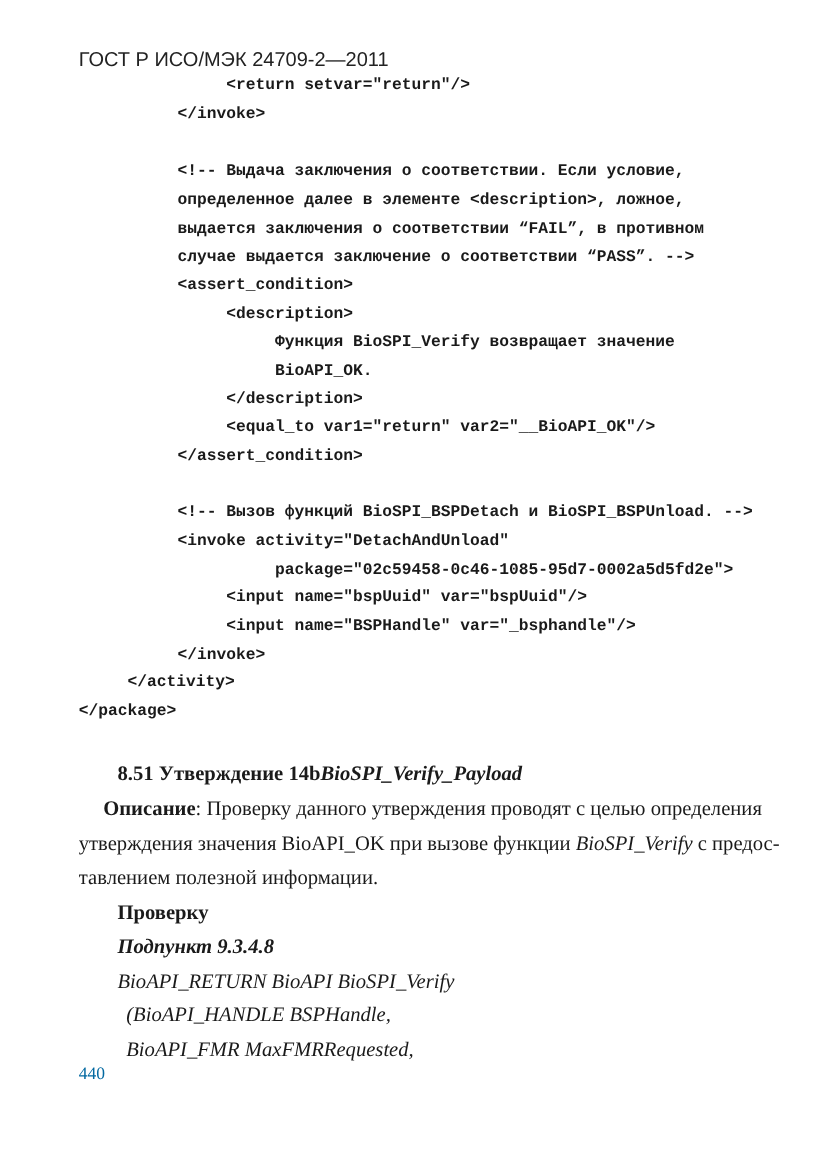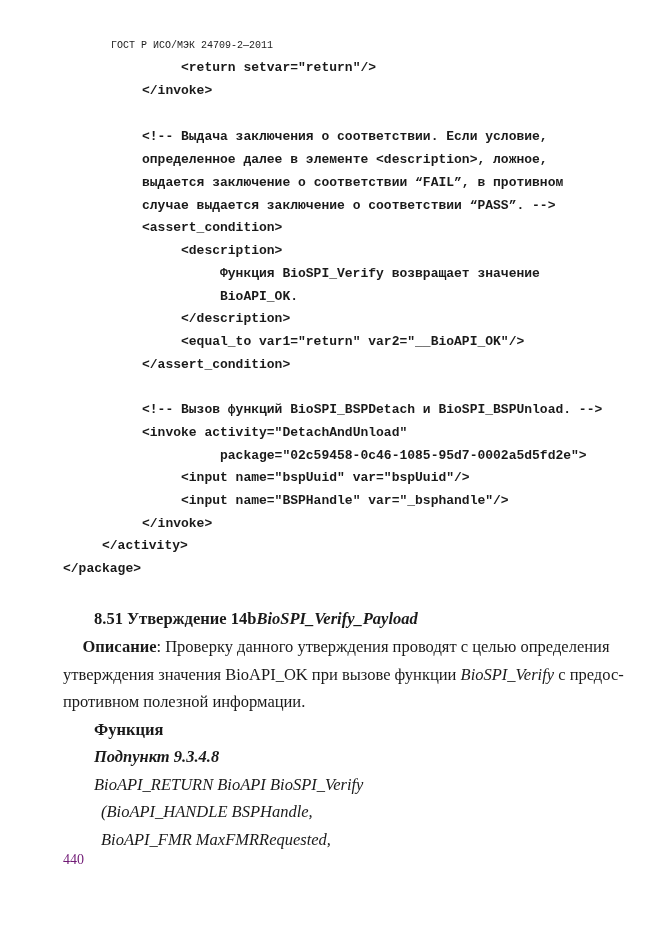--- a/index.html
+++ b/index.html
@@ -3,56 +3,55 @@
   <meta charset="utf-8">
   <style>
     html, body { margin: 0; padding: 0; background: #ffffff; }
     body {
       width: 661px; height: 935px; position: relative; overflow: hidden;
       color: #1a1a1a;
       font-family: "Liberation Serif", serif;
     }
     .page-header {
       position: absolute; left: 63px; top: 40px;
-      font-family: Liberation Mono, monospace; font-size: 10px; color: #222;
+      font-family: Liberation Sans, sans-serif; font-size: 16px; color: #222;
       white-space: nowrap;
-      margin-left: 48px;
     }
     .code {
       position: absolute; left: 0; top: 58px; width: 661px;
       font-family: "Liberation Mono", monospace; font-weight: bold;
       font-size: 13px; color: #1a1a1a;
     }
     .code-line {
       position: absolute; white-space: pre; height: 20px; line-height: 20px;
     }
     .prose {
       position: absolute; left: 0; top: 0; width: 661px;
       font-family: "Liberation Serif", serif; font-size: 16.5px; color: #1a1a1a;
     }
     .p-line { position: absolute; white-space: nowrap; line-height: 22px; }
     .bold { font-weight: bold; }
     .italic { font-style: italic; }
     .justify-line { display: flex; justify-content: space-between; }
     .page-number {
       position: absolute; left: 63px; top: 852px;
-      font-family: "Liberation Serif", serif; font-size: 14px; color: #701a75;
+      font-family: "Liberation Serif", serif; font-size: 14px; color: #0369a1;
     }
   </style>
 </head>
 <body>
 
 <div class="page-header">ГОСТ Р ИСО/МЭК 24709-2—2011</div>
 
 <div class="code">
   <div class="code-line" style="left:181px;top:0px">&lt;return setvar="return"/&gt;</div>
   <div class="code-line" style="left:142px;top:23px">&lt;/invoke&gt;</div>
   <div class="code-line" style="left:142px;top:69px">&lt;!-- Выдача заключения о соответствии. Если условие,</div>
   <div class="code-line" style="left:142px;top:92px">определенное далее в элементе &lt;description&gt;, ложное,</div>
-  <div class="code-line" style="left:142px;top:115px">выдается заключение о соответствии “FAIL”, в противном</div>
+  <div class="code-line" style="left:142px;top:115px">выдается заключения о соответствии “FAIL”, в противном</div>
   <div class="code-line" style="left:142px;top:138px">случае выдается заключение о соответствии “PASS”. --&gt;</div>
   <div class="code-line" style="left:142px;top:160px">&lt;assert_condition&gt;</div>
   <div class="code-line" style="left:181px;top:183px">&lt;description&gt;</div>
   <div class="code-line" style="left:220px;top:206px">Функция BioSPI_Verify возвращает значение</div>
   <div class="code-line" style="left:220px;top:229px">BioAPI_OK.</div>
   <div class="code-line" style="left:181px;top:251px">&lt;/description&gt;</div>
   <div class="code-line" style="left:181px;top:274px">&lt;equal_to var1="return" var2="__BioAPI_OK"/&gt;</div>
   <div class="code-line" style="left:142px;top:297px">&lt;/assert_condition&gt;</div>
   <div class="code-line" style="left:142px;top:342px">&lt;!-- Вызов функций BioSPI_BSPDetach и BioSPI_BSPUnload. --&gt;</div>
   <div class="code-line" style="left:142px;top:365px">&lt;invoke activity="DetachAndUnload"</div>
@@ -70,23 +69,23 @@
   </div>
 
   <div class="p-line justify-line" style="left:94px;top:636px;width:504px;justify-content:center;">
     <span><span class="bold">Описание</span><span>: Проверку данного утверждения проводят с целью определения</span></span>
   </div>
 
   <div class="p-line" style="left:63px;top:664px;">
     <span>утверждения значения BioAPI_OK при вызове функции </span><span class="italic">BioSPI_Verify</span><span> с предос-</span>
   </div>
 
-  <div class="p-line" style="left:63px;top:691px;">противном полезной информации.</div>
+  <div class="p-line" style="left:63px;top:691px;">тавлением полезной информации.</div>
 
-  <div class="p-line bold" style="left:94px;top:719px;">Функция</div>
+  <div class="p-line bold" style="left:94px;top:719px;">Проверку</div>
 
   <div class="p-line bold italic" style="left:94px;top:746px;">Подпункт 9.3.4.8</div>
 
   <div class="p-line italic" style="left:94px;top:774px;">BioAPI_RETURN BioAPI BioSPI_Verify</div>
   <div class="p-line italic" style="left:101px;top:801px;font-style:italic;">(BioAPI_HANDLE BSPHandle,</div>
   <div class="p-line italic" style="left:101px;top:829px;">BioAPI_FMR MaxFMRRequested,</div>
 </div>
 
 <div class="page-number">440</div>
 

